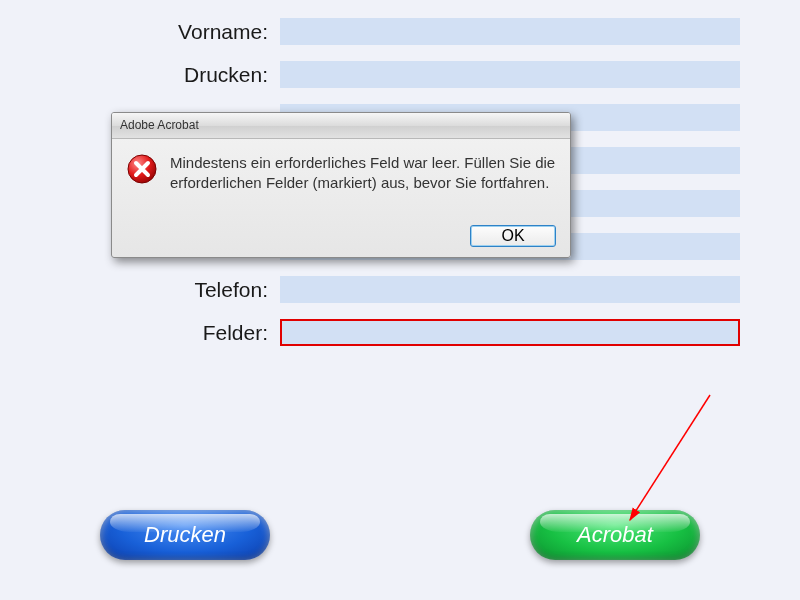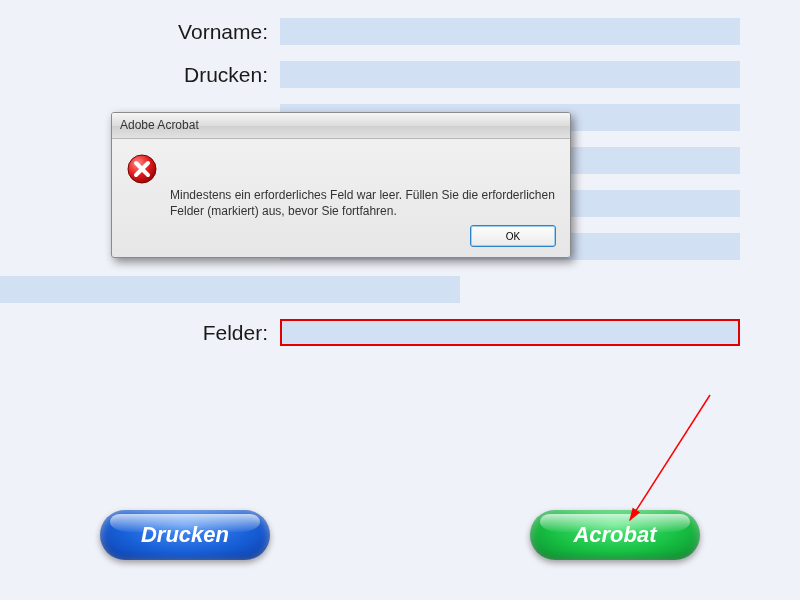--- a/index.html
+++ b/index.html
@@ -45,21 +45,21 @@
       display: flex;
       justify-content: space-between;
       padding: 0 100px;
     }
     .pill-button {
       width: 170px;
       height: 50px;
       border-radius: 25px;
       border: none;
       font-size: 22px;
-      font-weight: bold;
+      font-weight: normal;
       font-style: italic;
       color: #fff;
       cursor: pointer;
       box-shadow: 0 3px 6px rgba(0,0,0,0.35), inset 0 2px 8px rgba(255,255,255,0.5), inset 0 -2px 6px rgba(0,0,0,0.3);
       position: relative;
     }
     .pill-button::before {
       content: "";
       position: absolute;
       top: 4px; left: 10px; right: 10px;
@@ -104,34 +104,33 @@
     }
     .dialog-body {
       display: flex;
       padding: 14px 14px 8px 14px;
       gap: 12px;
     }
     .dialog-icon {
       flex: 0 0 auto;
     }
     .dialog-text {
-      font-size: 12px;
+      font-size: 15px;
       color: #333;
       line-height: 1.35;
-      margin-top: 34px;
     }
     .dialog-footer {
       position: absolute;
       bottom: 10px;
       right: 14px;
     }
     .dialog-ok {
       width: 86px;
       height: 22px;
-      font-size: 10px;
+      font-size: 16px;
       background: linear-gradient(to bottom, #fdfdfd, #ebebeb);
       border: 1px solid #2e82c7;
       box-shadow: inset 0 0 0 1px #9bd0f0;
       border-radius: 3px;
       cursor: pointer;
     }
   </style>
 </head>
 <body>
 
@@ -154,20 +153,21 @@
   </div>
   <div class="form-row">
     <div class="form-label"></div>
     <input class="form-field" value="" style="">
   </div>
   <div class="form-row">
     <div class="form-label"></div>
     <input class="form-field" value="" style="">
   </div>
   <div class="form-row">
+    <div class="form-label">Telefon:</div>
     <input class="form-field" value="" style="">
   </div>
   <div class="form-row">
     <div class="form-label">Felder:</div>
     <input class="form-field required" value="" style="">
   </div>
 </div>
 
 <div class="button-row">
   <button class="pill-button btn-blue">Drucken</button>

